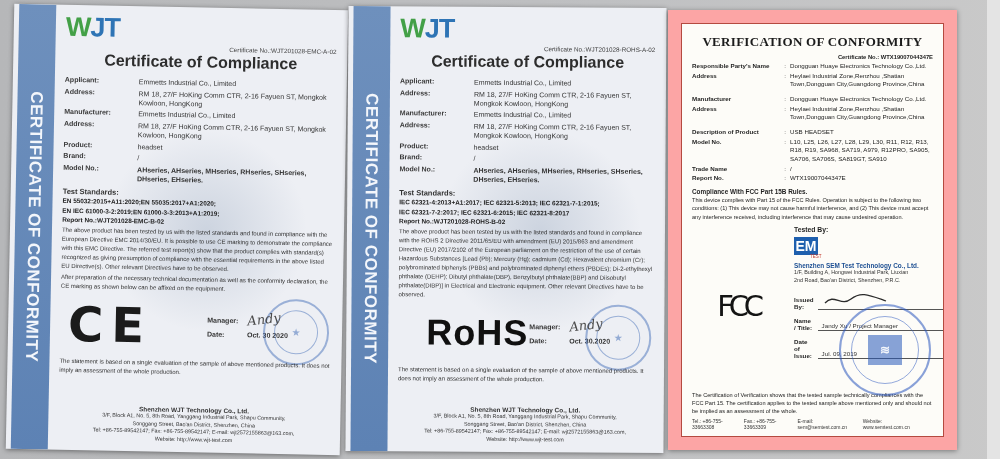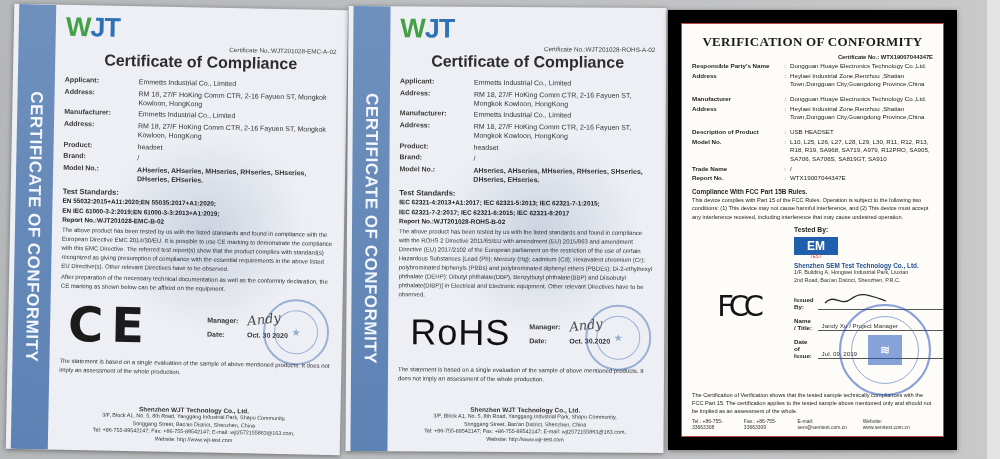--- a/index.html
+++ b/index.html
@@ -25,37 +25,37 @@
   .title{font-size:16px;font-weight:bold;color:#2d2d2d;text-align:center;margin:1px 0 7px}
   .frow{display:flex;margin-bottom:2.5px;position:relative;z-index:1}
   .flabel{width:74px;flex:none;font-size:7px;font-weight:bold;color:#3a3a3a}
   .fval{flex:1;font-size:7px;color:#333;line-height:1.3}
   .model .fval{font-weight:bold}
   .tsh{font-size:7.5px;font-weight:bold;margin-top:3px;position:relative;z-index:1}
   .std{font-size:6.4px;font-weight:bold;line-height:1.45;color:#222;position:relative;z-index:1}
   .bodytxt{font-size:6px;line-height:1.5;color:#333;margin-top:2px;position:relative;z-index:1}
   .markrow{display:flex;align-items:center;position:relative;margin:4px 0 2px;min-height:58px;z-index:1}
   .ce{font-size:48px;font-weight:bold;color:#1b1b1b;letter-spacing:8px;font-family:"DejaVu Sans",sans-serif;margin-left:8px;line-height:1}
-  .rohs{font-size:36px;font-weight:normal;color:#101010;margin-left:12px;letter-spacing:1px;line-height:1}
+  .rohs{font-size:36px;font-weight:bold;color:#101010;margin-left:28px;letter-spacing:1px;line-height:1}
   .mgr{margin-left:auto;margin-right:28px;position:relative;z-index:2;width:96px}
   .mline{display:flex;align-items:baseline;margin-bottom:5px}
   .mlabel{font-size:7px;font-weight:bold;width:40px;flex:none}
   .sig{font-family:"DejaVu Serif",serif;font-style:italic;font-size:13px;color:#4a4a4a;transform:rotate(-7deg)}
   .dval{font-size:7px;font-weight:bold}
   .stamp{position:absolute;right:-26px;top:-13px;width:62px;height:62px;border:2px solid rgba(72,114,186,.5);border-radius:50%;z-index:0}
   .stamp::before{content:"";position:absolute;inset:9px;border:1px solid rgba(72,114,186,.5);border-radius:50%}
   .stamp::after{content:"★";position:absolute;left:50%;top:50%;transform:translate(-50%,-50%);color:rgba(72,114,186,.55);font-size:10px}
   .stmt{font-size:6px;line-height:1.5;margin-top:2px;position:relative;z-index:1}
   .wfooter{margin-top:auto;text-align:center;color:#333;position:relative;z-index:1;padding-bottom:2px}
   .fco{font-size:6.4px;font-weight:bold}
   .fln{font-size:5.4px;line-height:1.45}
 
   
   #cert-fcc{position:absolute;left:668px;top:10px;width:289px;height:440px;box-sizing:border-box;
-      padding:13px;box-shadow:0 1px 5px rgba(0,0,0,.4);background-color:#000000;
+      padding:13px;box-shadow:0 1px 5px rgba(0,0,0,.4);background-color:#fca5a5;
       background-image:radial-gradient(circle,#e79a90 16%,transparent 19%),
                        radial-gradient(circle,#a23ypo 0, transparent 0),
                        radial-gradient(circle,#a23a31 22%,transparent 25%);
       background-size:11px 11px,11px 11px,7px 7px;background-position:0 0,0 0,3px 4px}
   .fcc-inner{background:#fdfcf8;height:100%;box-sizing:border-box;border:1px solid #b44a40;
       padding:7px 10px 6px;display:flex;flex-direction:column;position:relative;overflow:hidden}
   .fcc-title{font-family:"Liberation Serif",serif;font-weight:bold;font-size:13px;text-align:center;letter-spacing:.3px;color:#1c1c1c;margin-top:3px}
   .fcc-sub{font-size:9px;font-weight:bold;text-align:center;margin-top:3px;color:#222}
   .fcc-certno{font-size:5.8px;font-weight:bold;text-align:right;margin:4px 0 2px;color:#222}
   .fcc-row{display:flex;font-size:6.2px;line-height:1.35;margin-bottom:1.5px}
@@ -63,21 +63,21 @@
   .fcc-colon{width:10px;flex:none;text-align:center}
   .fcc-val{flex:1;color:#222}
   .gap{height:5px}
   .fcc-comp-h{font-size:6.4px;font-weight:bold;margin-top:4px;color:#1f1f1f}
   .fcc-comp-b{font-size:5.6px;line-height:1.45;margin-top:1px;color:#222}
   .fcc-mid{display:flex;margin-top:5px;position:relative;flex:1}
   .fcc-logo{width:92px;flex:none;display:flex;align-items:center;justify-content:center;
       font-weight:normal;font-size:29px;letter-spacing:-.18em;color:#141414;font-family:"DejaVu Sans",sans-serif;padding-right:8px}
   .fcc-right{flex:1;display:flex;flex-direction:column;align-items:flex-start;padding-left:2px}
   .tested{font-size:6.8px;font-weight:bold;margin-bottom:4px;color:#1f1f1f}
-  .sem-logo{width:44px;height:18px;background:#1e5fae;color:#fff;font-size:12px;font-weight:bold;
+  .sem-logo{width:24px;height:18px;background:#1e5fae;color:#fff;font-size:14px;font-weight:bold;
       display:flex;align-items:center;justify-content:center}
   .sem-sub{font-size:4.5px;color:#c23b2f;margin-left:16px;line-height:1}
   .lab-name{font-size:6.4px;font-weight:bold;color:#1d4f93;margin-top:3px}
   .lab-addr{font-size:5.4px;color:#333;line-height:1.45}
   .issue-line{display:flex;align-items:flex-end;font-size:6.2px;margin-top:7px}
   .issue-label{font-weight:bold;margin-right:4px;color:#1f1f1f}
   .uline{border-bottom:1px solid #555;min-width:118px;display:inline-flex;align-items:flex-end;padding:0 4px 1px;font-size:6.2px;position:relative}
   .fcc-stamp{position:absolute;right:2px;top:78px;width:88px;height:88px;border:2.5px solid rgba(42,86,190,.55);border-radius:50%;z-index:3}
   .fcc-stamp::before{content:"";position:absolute;inset:10px;border:1px solid rgba(42,86,190,.5);border-radius:50%}
   .fcc-stamp .sq{position:absolute;left:50%;top:50%;transform:translate(-50%,-50%);width:34px;height:30px;

